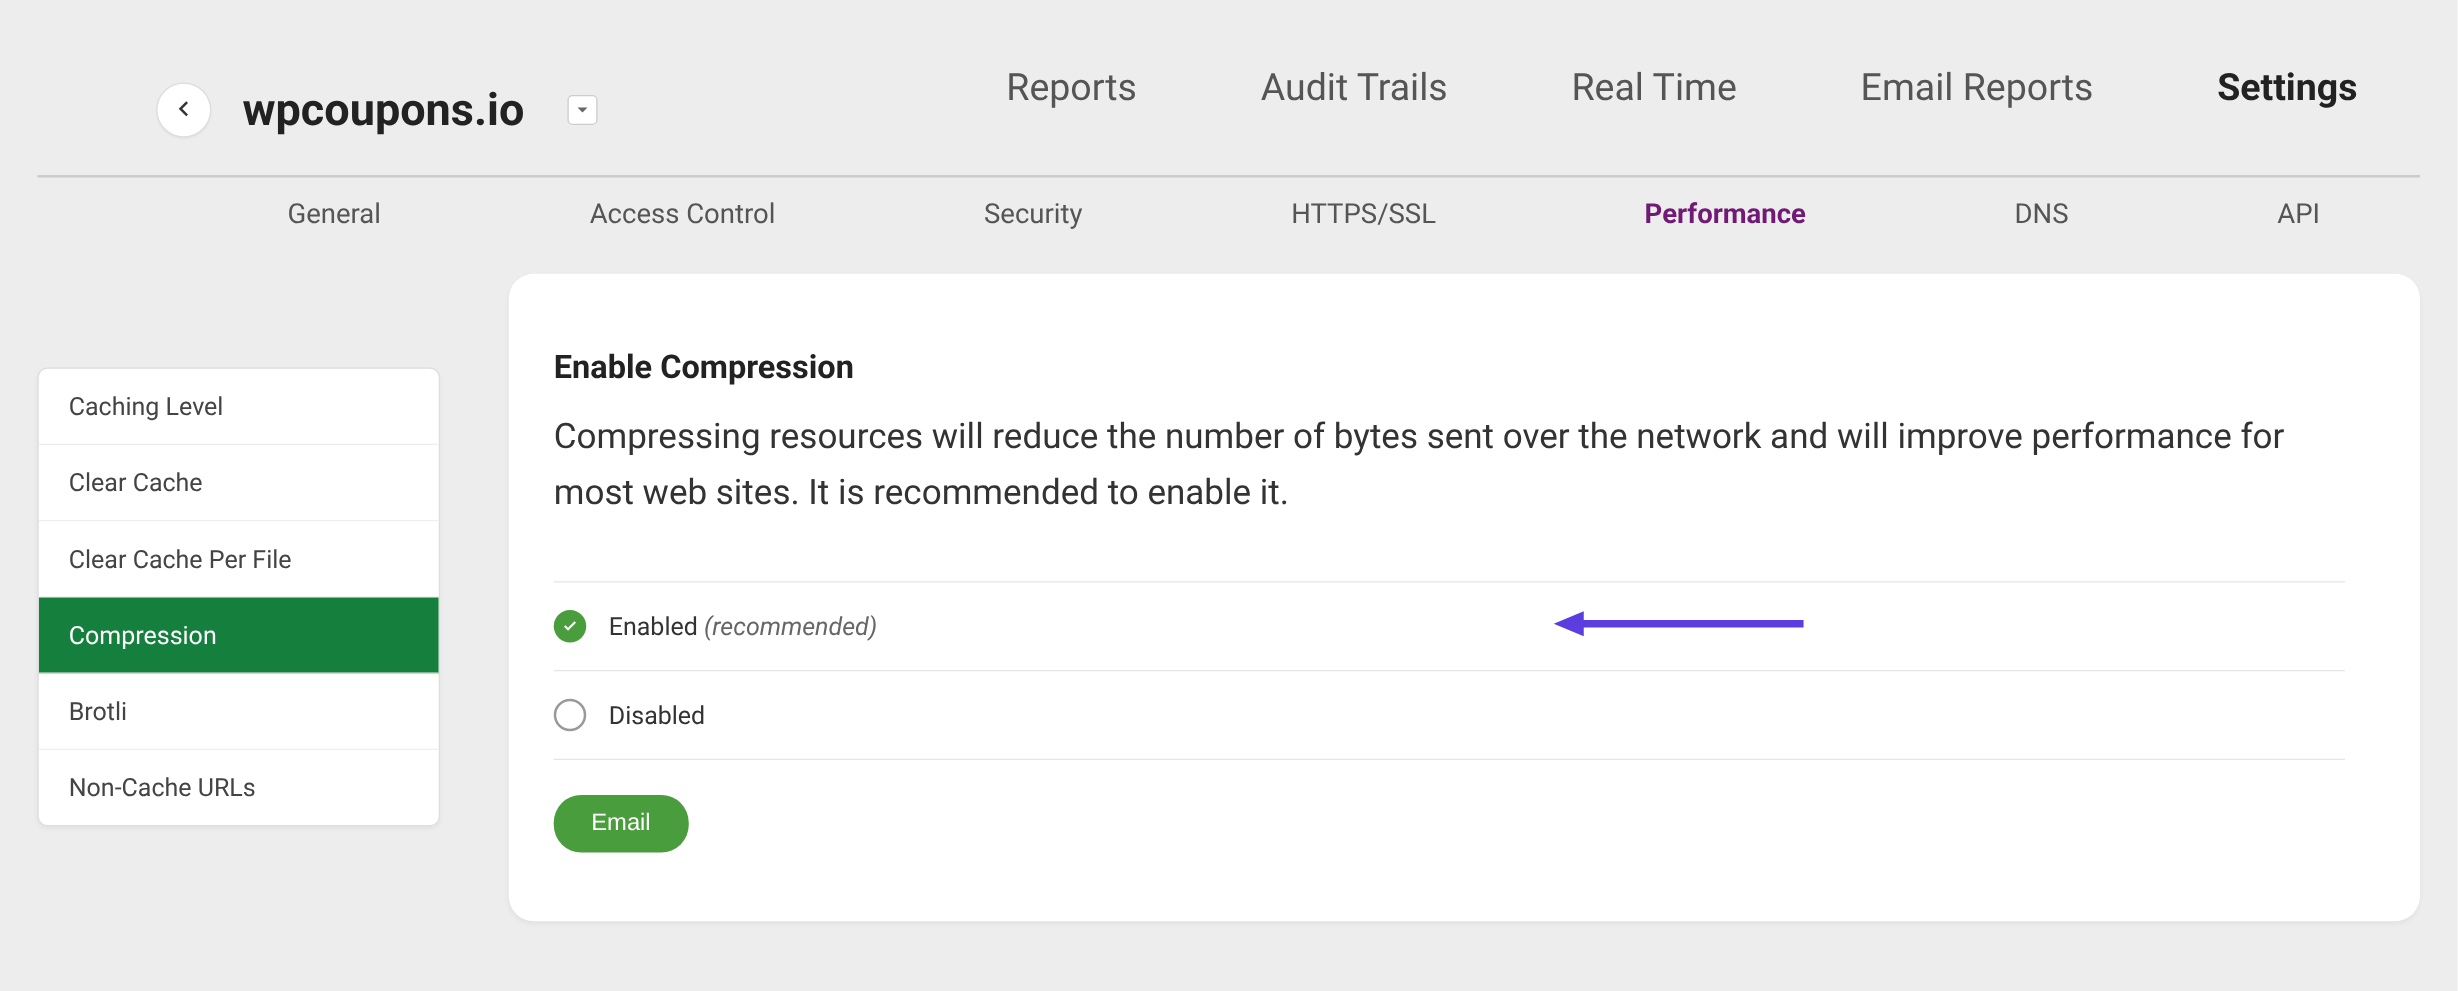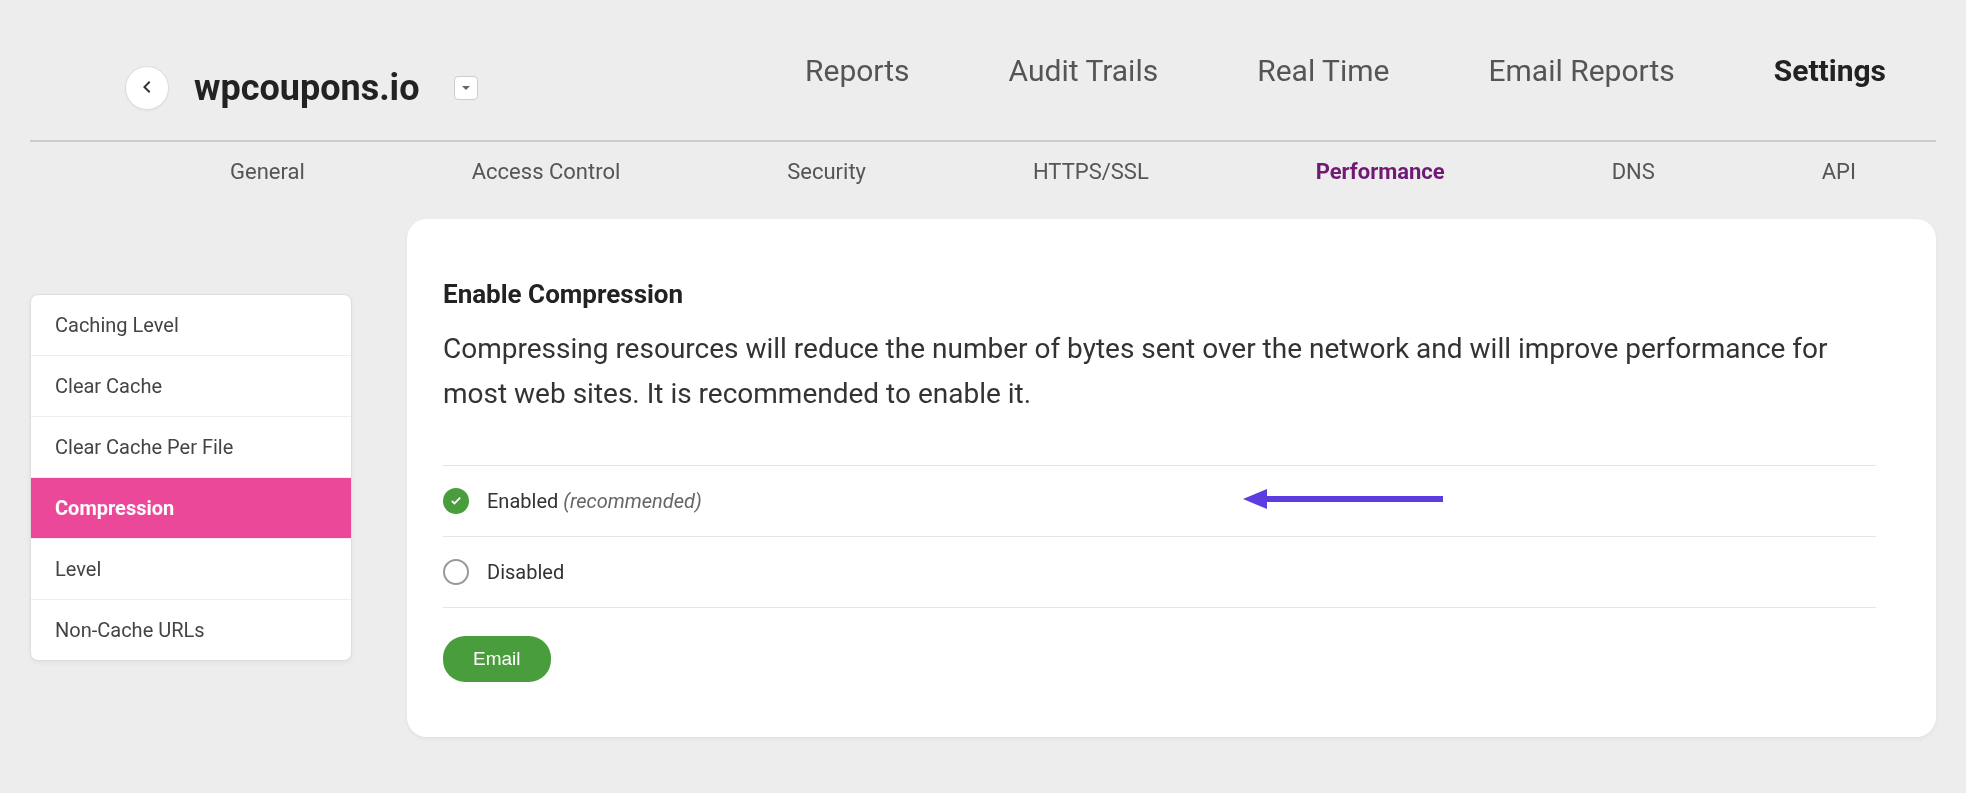--- a/index.html
+++ b/index.html
@@ -99,23 +99,23 @@
     }
     .sidebar-item {
       padding: 18px 24px;
       font-size: 20px;
       color: #444;
       border-bottom: 1px solid #eee;
       cursor: pointer;
     }
     .sidebar-item:last-child { border-bottom: none; }
     .sidebar-item.active {
-      background: #ec4899;
+      background: #15803d;
       color: #fff;
-      font-weight: 700;
+      font-weight: 400;
     }
     .main-panel {
       flex: 1;
       background: #fff;
       border-radius: 20px;
       padding: 60px 60px 55px 36px;
       box-shadow: 0 2px 4px rgba(0,0,0,0.05);
     }
     .panel-heading {
       font-size: 26px;
@@ -232,21 +232,21 @@
     <div class="sidebar-item">
       <span>Clear Cache</span>
     </div>
     <div class="sidebar-item">
       <span>Clear Cache Per File</span>
     </div>
     <div class="sidebar-item active">
       <span>Compression</span>
     </div>
     <div class="sidebar-item">
-      <span>Level</span>
+      <span>Brotli</span>
     </div>
     <div class="sidebar-item">
       <span>Non-Cache URLs</span>
     </div>
   </aside>
 
   <main class="main-panel">
     <h2 class="panel-heading">Enable Compression</h2>
     <p class="panel-desc">Compressing resources will reduce the number of bytes sent over the network and will improve performance for most web sites. It is recommended to enable it.</p>
 

